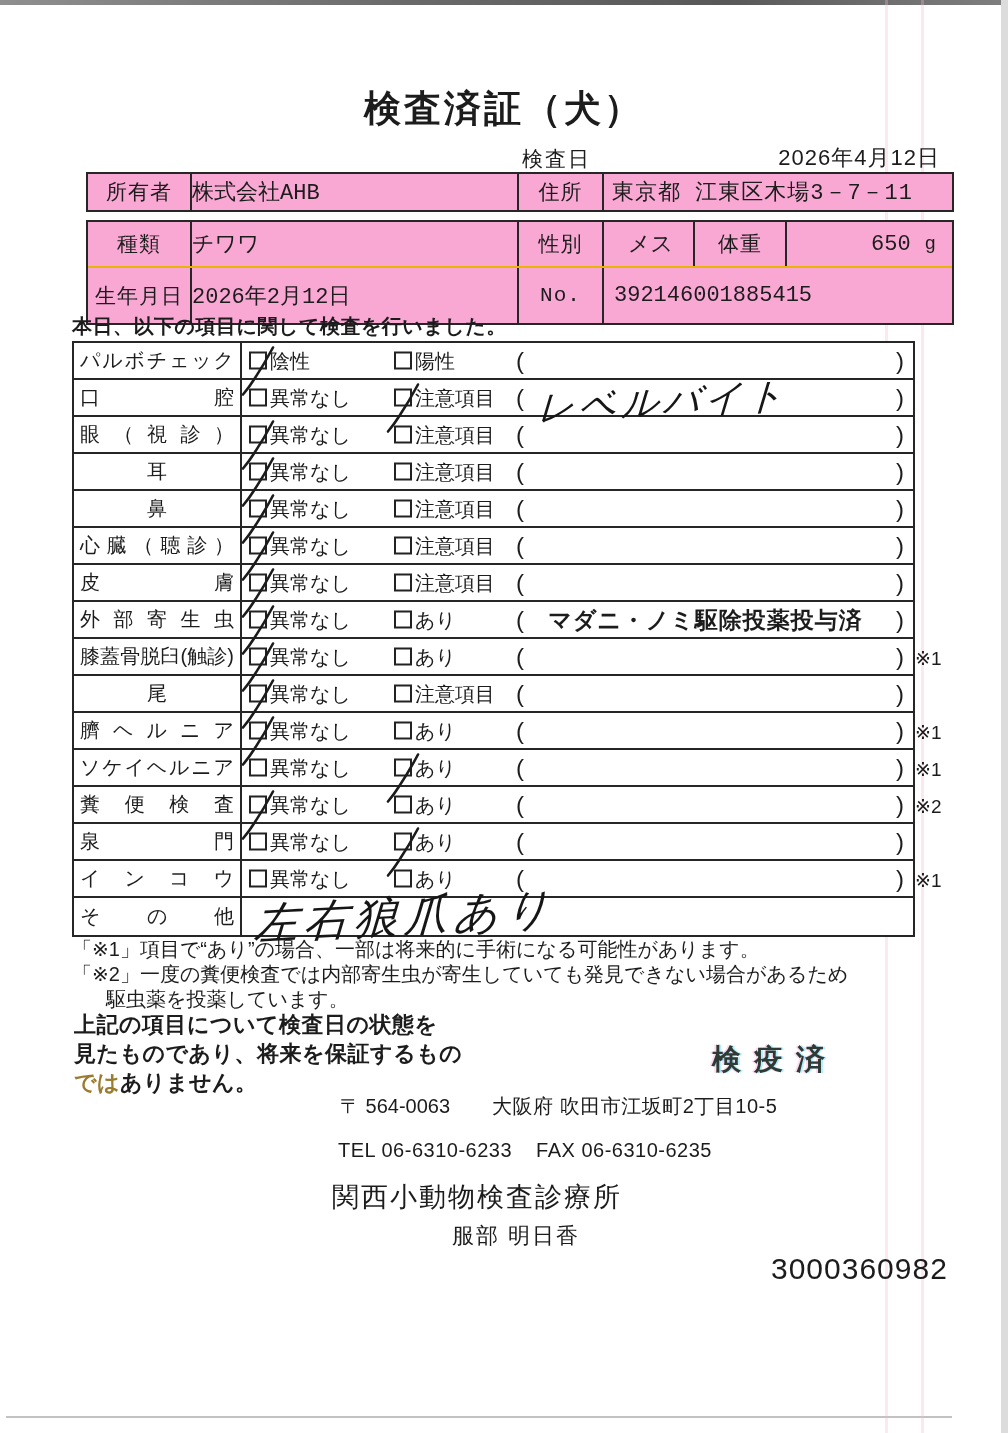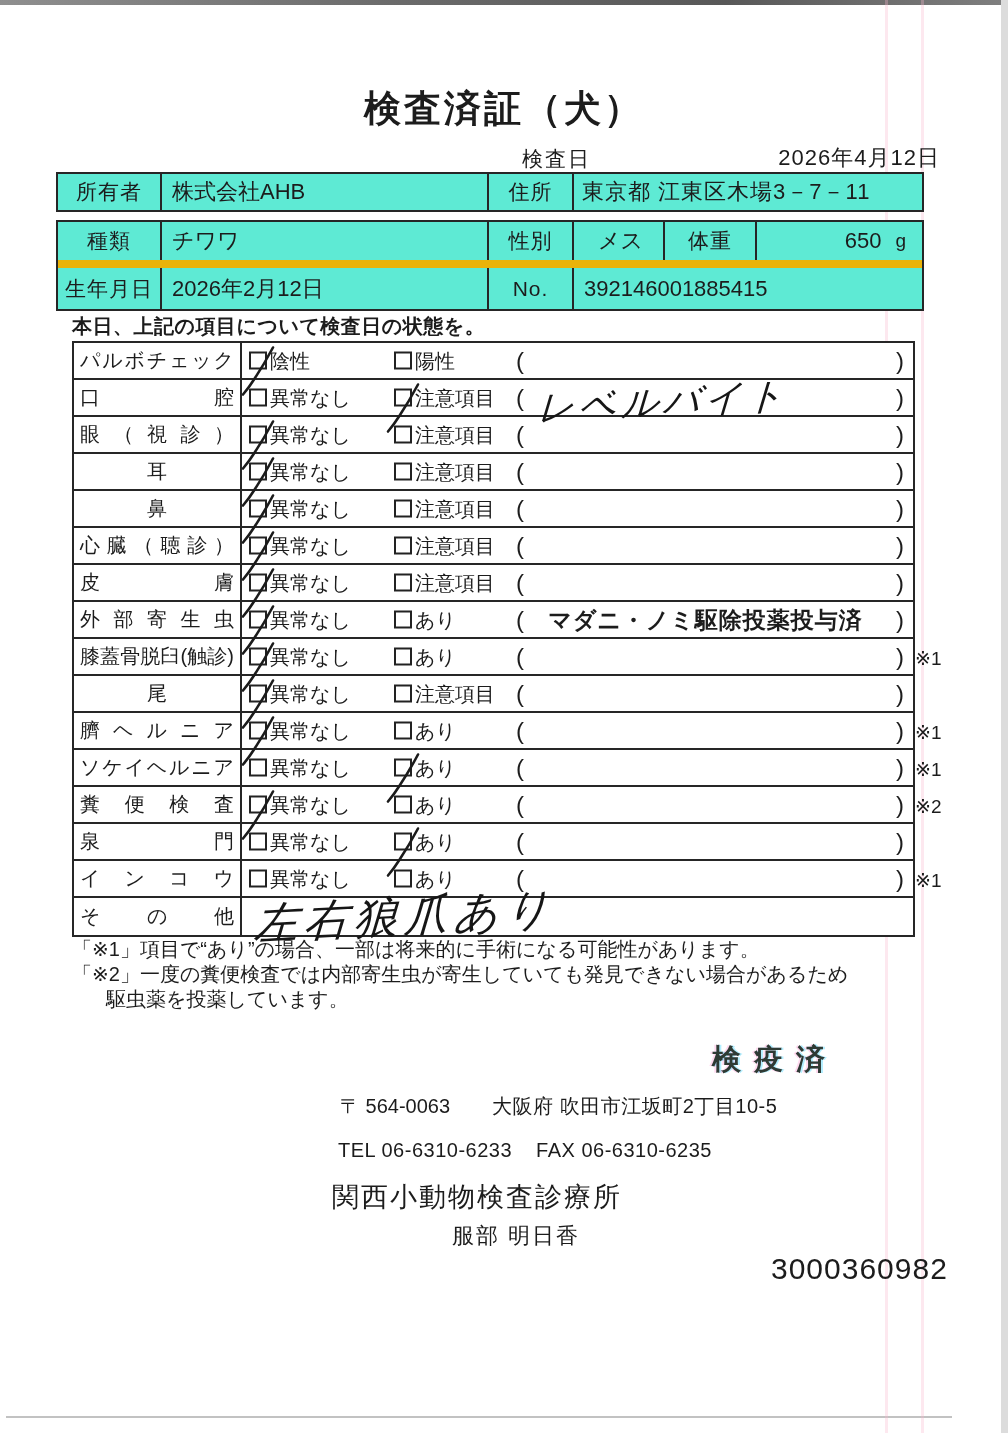--- a/index.html
+++ b/index.html
@@ -15,30 +15,30 @@
   .bottom-line{position:absolute;left:6px;top:1416px;width:946px;height:2px;background:rgba(120,120,120,.45);}
   .pink-line{position:absolute;top:0;width:3px;height:100%;background:var(--scan-pink,rgba(248,184,204,.32));}
   .pink-1{left:885px}.pink-2{left:921px}
 
   .title{position:absolute;left:0;top:84px;width:100%;text-align:center;
     font-size:37px;font-weight:700;letter-spacing:3px;}
   .date-label{position:absolute;left:522px;top:145px;font-size:21px;letter-spacing:2px;}
   .date-value{position:absolute;right:68px;top:143px;font-size:22px;letter-spacing:1px;}
 
   
-  .t1,.t2{position:absolute;left:56px;width:868px;border:2px solid #262626;box-sizing:border-box;background:#5eead4;}
+  .t1,.t2{position:absolute;left:86px;width:868px;border:2px solid #262626;box-sizing:border-box;background:#f9a8d4;font-family:Liberation Mono, monospace;}
   .t1{top:172px;height:40px;display:flex;}
   .t2{top:220px;}
   .t2 .r{display:flex;box-sizing:border-box;}
-  .t2 .r1{height:46px;border-bottom:8px solid #eab308;}
-  .t2 .r2{height:41px;justify-content:flex-end;}
+  .t2 .r1{height:46px;border-bottom:2px solid #eab308;}
+  .t2 .r2{height:55px;justify-content:flex-end;}
   .c{border-right:2px solid #262626;display:flex;align-items:center;box-sizing:border-box;font-size:22px;}
   .c.last{border-right:none;flex:1;}
   .c.lab{justify-content:center;font-size:21px;letter-spacing:1px;}
-  .w-owner{width:104px}.w-val{width:327px;padding-left:10px;}
+  .w-owner{width:104px}.w-val{width:327px;padding-left:0;}
   .w-addr{width:85px}.w-mesu{width:91px;padding-left:24px;}
   .w-wt{width:92px;font-size:20px;}
   .wt-val{display:flex;justify-content:flex-end;align-items:center;gap:14px;padding-right:16px;}
   .wt-val .unit{font-size:19px;}
   .addr-val{letter-spacing:1px;padding-left:8px;}
 
   .intro{position:absolute;left:72px;top:313px;font-size:20px;font-weight:600;letter-spacing:.5px;}
 
   
   .items{position:absolute;left:72px;top:341px;width:843px;border:2px solid #262626;box-sizing:border-box;background:#fff;}
@@ -114,21 +114,21 @@
       </div>
     </div>
     <div class="r r2">
       <div class="c lab w-owner">生年月日</div>
       <div class="c w-val">2026年2月12日</div>
       <div class="c lab w-addr">No.</div>
       <div class="c last" style="padding-left:10px;">392146001885415</div>
     </div>
   </div>
 
-  <div class="intro">本日、上記の項目について検査日の状態を。</div>
+  <div class="intro">本日、以下の項目に関して検査を行いました。</div>
 
   <div class="items" id="items">
       <div class="item-row">
         <div class="item-label">
           <span>パ</span>
           <span>ル</span>
           <span>ボ</span>
           <span>チ</span>
           <span>ェ</span>
           <span>ッ</span>
@@ -499,20 +499,25 @@
         </div>
       </div>
     </div>
 
   <div class="notes">
     <div>「※1」項目で“あり”の場合、一部は将来的に手術になる可能性があります。</div>
     <div>「※2」一度の糞便検査では内部寄生虫が寄生していても発見できない場合があるため</div>
     <div class="indent">駆虫薬を投薬しています。</div>
   </div>
 
+  <div class="statement">
+    <div>上記の項目について検査日の状態を</div>
+    <div>見たものであり、将来を保証するもの</div>
+    <div><span class="tint">では</span><span>ありません。</span></div>
+  </div>
 
   <div class="stamp">検疫済</div>
 
   <div class="postal-line">
     <span>〒 564-0063</span><span class="addr">大阪府 吹田市江坂町2丁目10-5</span>
   </div>
   <div class="tel-line">
     <span>TEL 06-6310-6233</span><span class="fax">FAX 06-6310-6235</span>
   </div>
   <div class="clinic-name">関西小動物検査診療所</div>

